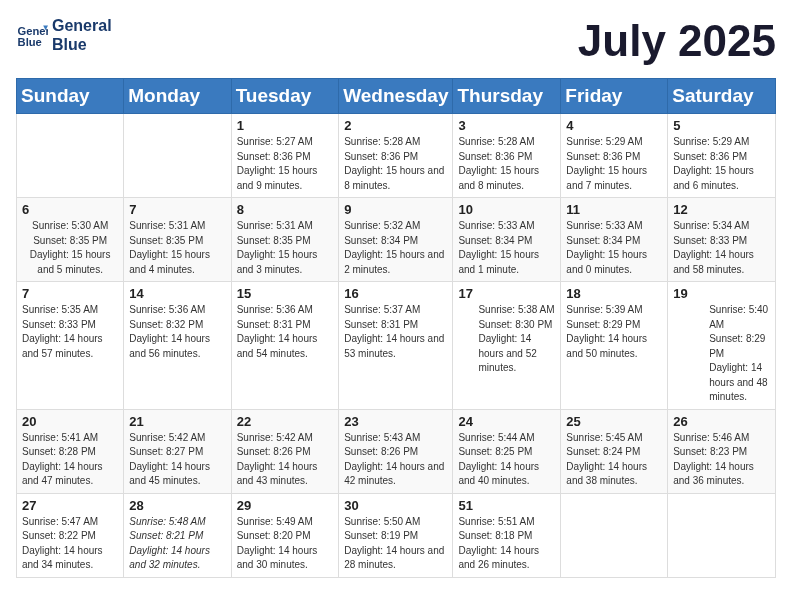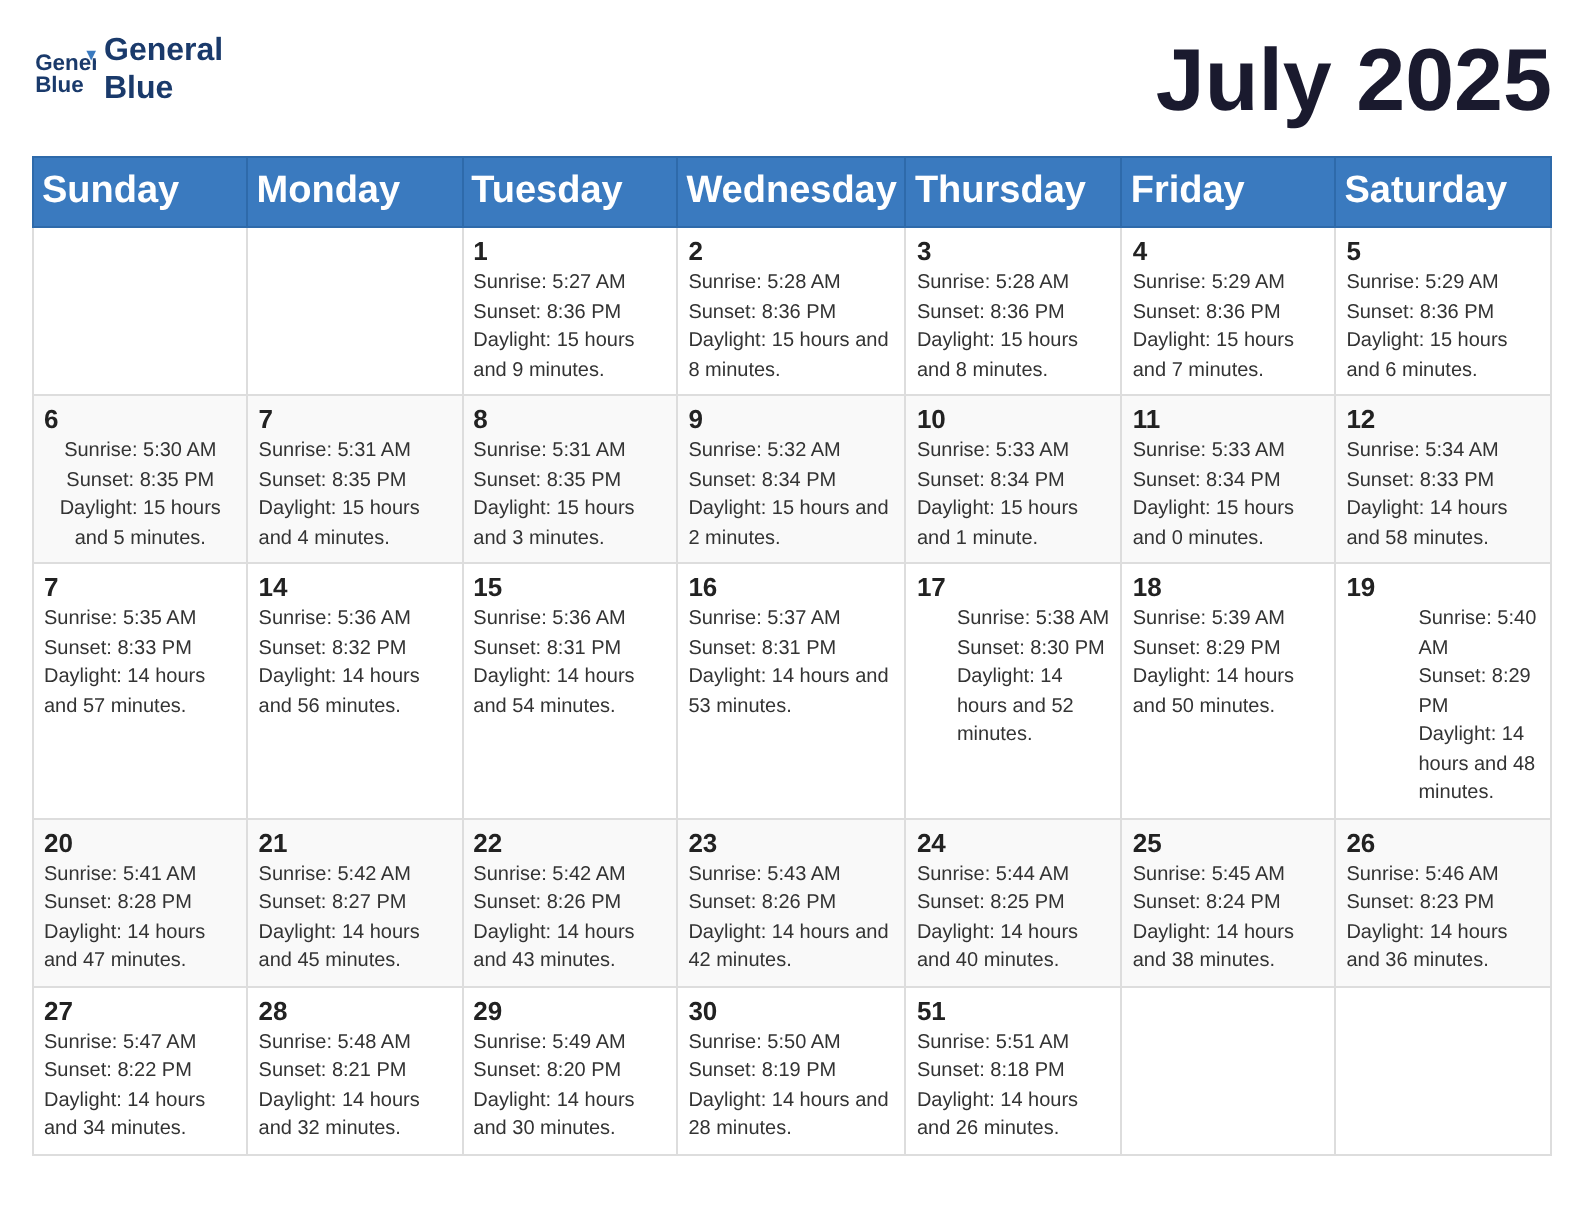--- a/index.html
+++ b/index.html
@@ -278,21 +278,21 @@
       </tr>
       <tr>
         <td>
           <div class="day-number">27</div>
           <div class="day-info" style="white-space: pre-line;">Sunrise: 5:47 AM
 Sunset: 8:22 PM
 Daylight: 14 hours and 34 minutes.</div>
         </td>
         <td>
           <div class="day-number">28</div>
-          <div class="day-info" style="white-space: pre-line;">Sunrise: 5:48 AM
+          <div class="day-info" style="white-space: pre-line; font-style: italic;">Sunrise: 5:48 AM
 Sunset: 8:21 PM
 Daylight: 14 hours and 32 minutes.</div>
         </td>
         <td>
           <div class="day-number">29</div>
           <div class="day-info" style="white-space: pre-line;">Sunrise: 5:49 AM
 Sunset: 8:20 PM
 Daylight: 14 hours and 30 minutes.</div>
         </td>
         <td>

